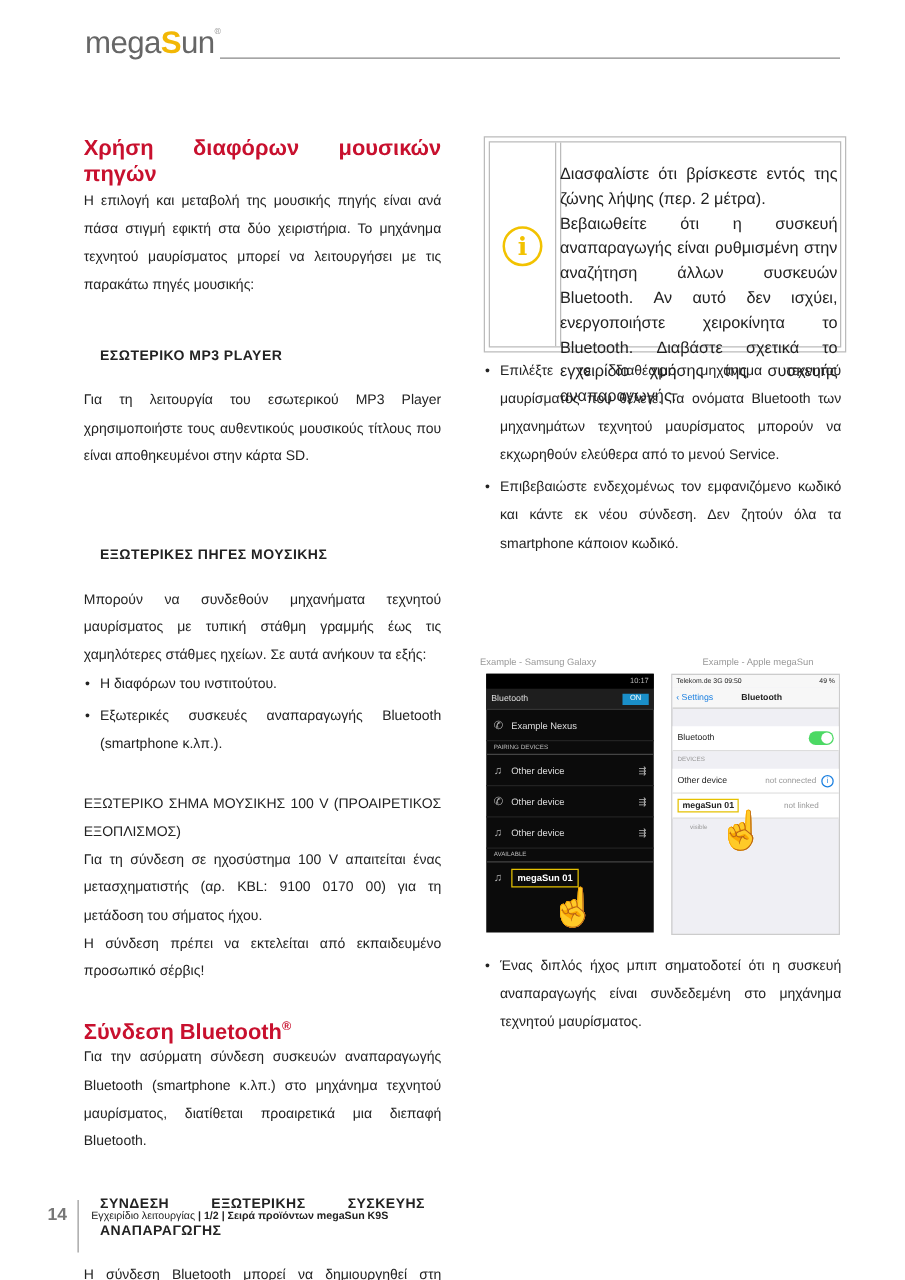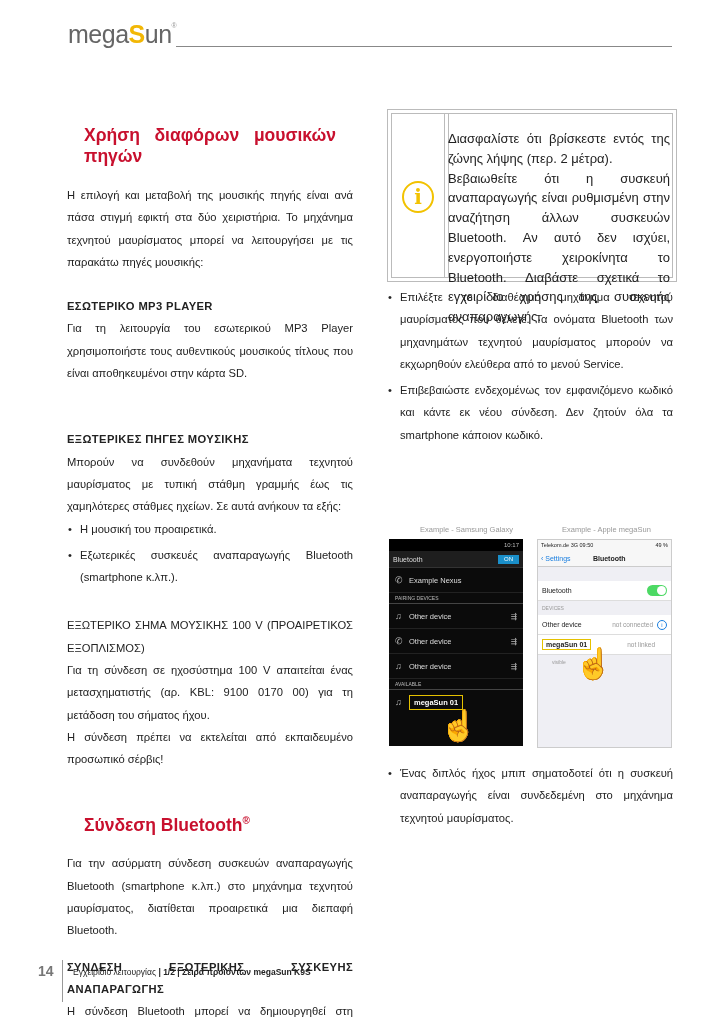--- a/index.html
+++ b/index.html
@@ -4,23 +4,23 @@
 <style>
   html,body{margin:0;padding:0;}
   body{width:724px;height:1024px;background:#fff;position:relative;font-family:"Liberation Sans",sans-serif;color:#222;overflow:hidden;}
   .logo{position:absolute;left:68px;top:20px;font-size:25px;font-weight:normal;color:#666;letter-spacing:-0.5px;}
   .logo .s{color:#f2b705;font-weight:bold;}
   .logo sup{font-size:7px;color:#999;vertical-align:top;position:relative;top:2px;}
   .logo-line{position:absolute;left:176px;top:46px;width:496px;height:1px;background:#888;}
   .col{position:absolute;font-size:11.2px;line-height:22.3px;text-align:justify;}
   .left{left:67px;top:108px;width:286px;}
   .right{left:387px;width:286px;}
-  h1{color:#c8102e;font-size:17.5px;line-height:21px;margin:17px;font-weight:bold;}
+  h1{color:#c8102e;font-size:17.5px;line-height:21px;margin:0;font-weight:bold;}
   h1 sup{font-size:10px;}
-  .sub{font-weight:bold;letter-spacing:0.4px;margin:0;}
+  .sub{font-weight:bold;letter-spacing:0.4px;margin:13px;}
   .upper{margin:0;}
   p{margin:0;}
   .gap{height:22px;}
   .gap2{height:44px;}
   ul{list-style:none;margin:0;padding:0;}
   ul li{position:relative;padding-left:13px;margin-bottom:4px;}
   ul li:before{content:"•";position:absolute;left:1px;top:0;}
   .info{position:absolute;left:387px;top:109px;width:288px;height:171px;border:1px solid #bbb;}
   .info .inner{position:absolute;left:3px;top:3px;right:3px;bottom:3px;border:1px solid #bbb;}
   .info .divider{position:absolute;left:52px;top:0;bottom:0;width:1px;background:#bbb;}
@@ -68,21 +68,21 @@
 <div class="col left">
   <h1>Χρήση διαφόρων μουσικών πηγών</h1>
   <p>Η επιλογή και μεταβολή της μουσικής πηγής είναι ανά πάσα στιγμή εφικτή στα δύο χειριστήρια. Το μηχάνημα τεχνητού μαυρίσματος μπορεί να λειτουργήσει με τις παρακάτω πηγές μουσικής:</p>
   <div class="gap"></div>
   <p class="sub">ΕΣΩΤΕΡΙΚΟ MP3 PLAYER</p>
   <p>Για τη λειτουργία του εσωτερικού MP3 Player χρησιμοποιήστε τους αυθεντικούς μουσικούς τίτλους που είναι αποθηκευμένοι στην κάρτα SD.</p>
   <div class="gap2"></div>
   <p class="sub">ΕΞΩΤΕΡΙΚΕΣ ΠΗΓΕΣ ΜΟΥΣΙΚΗΣ</p>
   <p>Μπορούν να συνδεθούν μηχανήματα τεχνητού μαυρίσματος με τυπική στάθμη γραμμής έως τις χαμηλότερες στάθμες ηχείων. Σε αυτά ανήκουν τα εξής:</p>
   <ul>
-    <li>Η μουσική του προαιρετικά.</li>
+    <li>Η διαφόρων του ινστιτούτου.</li>
     <li>Εξωτερικές συσκευές αναπαραγωγής Bluetooth (smartphone κ.λπ.).</li>
   </ul>
   <div class="gap"></div>
   <p class="upper">ΕΞΩΤΕΡΙΚΟ ΣΗΜΑ ΜΟΥΣΙΚΗΣ 100 V (ΠΡΟΑΙΡΕΤΙΚΟΣ ΕΞΟΠΛΙΣΜΟΣ)</p>
   <p>Για τη σύνδεση σε ηχοσύστημα 100 V απαιτείται ένας μετασχηματιστής (αρ. KBL: 9100 0170 00) για τη μετάδοση του σήματος ήχου.</p>
   <p>Η σύνδεση πρέπει να εκτελείται από εκπαιδευμένο προσωπικό σέρβις!</p>
   <div class="gap"></div>
   <h1><span>Σύνδεση Bluetooth</span><sup>®</sup></h1>
   <p>Για την ασύρματη σύνδεση συσκευών αναπαραγωγής Bluetooth (smartphone κ.λπ.) στο μηχάνημα τεχνητού μαυρίσματος, διατίθεται προαιρετικά μια διεπαφή Bluetooth.</p>
   <div class="gap" style="height:14px"></div>
@@ -102,21 +102,21 @@
   </div>
 </div>
 
 <div class="col right" style="top:286px;">
   <ul>
     <li>Επιλέξτε το διαθέσιμο μηχάνημα τεχνητού μαυρίσματος που θέλετε. Τα ονόματα Bluetooth των μηχανημάτων τεχνητού μαυρίσματος μπορούν να εκχωρηθούν ελεύθερα από το μενού Service.</li>
     <li>Επιβεβαιώστε ενδεχομένως τον εμφανιζόμενο κωδικό και κάντε εκ νέου σύνδεση. Δεν ζητούν όλα τα smartphone κάποιον κωδικό.</li>
   </ul>
 </div>
 
-<div class="caption" style="left:420px;">Example - Samsung Galaxy</div>
+<div class="caption" style="left:384px;">Example - Samsung Galaxy</div>
 <div class="caption" style="left:562px;">Example - Apple megaSun</div>
 
 <div class="phone android">
   <div class="bar">10:17</div>
   <div class="title">
     <span class="bt">Bluetooth</span>
     <span class="on">ON</span>
   </div>
   <div class="row">
       <span class="ic">✆</span>

